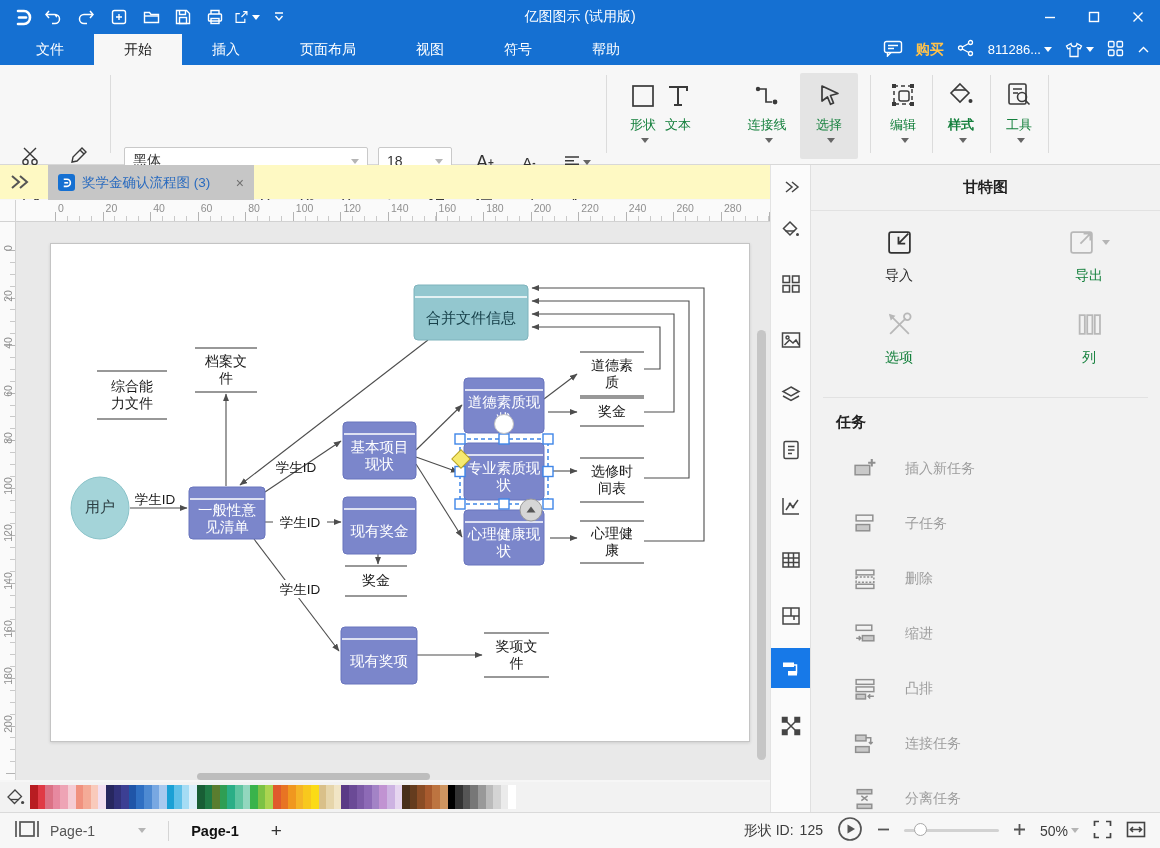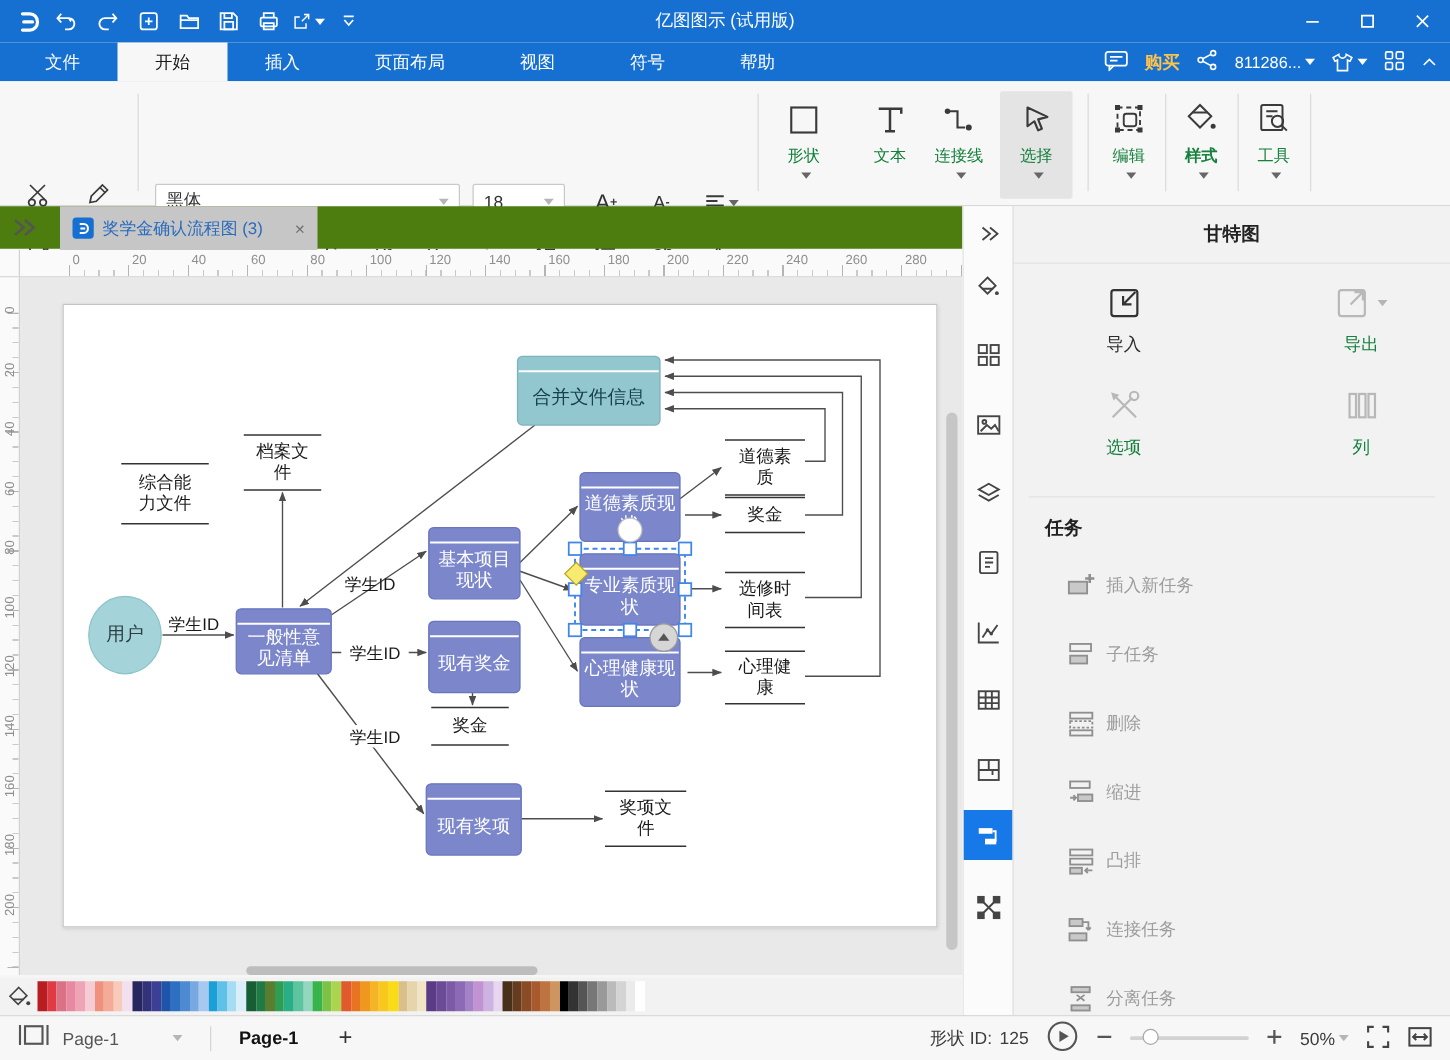--- a/index.html
+++ b/index.html
@@ -34,21 +34,21 @@
   .select-box { position:absolute; height:28px; background:#fff; border:1px solid #c9c9c9; border-radius:2px; display:flex; align-items:center; font-size:14px; color:#333; padding:0 8px; justify-content:space-between; }
   .glyph { font-size:16px; color:#333; }
   .rb-big { position:absolute; width:58px; top:8px; height:86px; display:flex; flex-direction:column; align-items:center; color:#15803d; }
   .rb-big .ic { height:36px; display:flex; align-items:flex-end; justify-content:center; }
   .rb-big .lbl { font-size:13px; margin-top:7px; }
   .rb-big .crt { margin-top:4px; }
   .rb-big.active { background:#e4e4e4; border-radius:2px; }
   .disabled { color:#c2c2c2 !important; }
 
   
-  .tabbar { position:absolute; left:0; top:165px; width:770px; height:34px; background:#4d7c0f; }
+  .tabbar { position:absolute; left:0; top:165px; width:770px; height:34px; background:#fef9c3; }
   .tab-expander { position:absolute; left:8px; top:7px; }
   .doc-tab { position:absolute; left:48px; top:0; width:206px; height:35px; background:#c6c6c6; display:flex; align-items:center; padding:0 10px; gap:7px; }
   .doc-tab .dt-title { color:#2a6bbf; font-size:13.5px; flex:1; white-space:nowrap; overflow:hidden; }
   .doc-tab .dt-close { color:#6f6f6f; font-size:14px; }
   .mini-logo { width:17px; height:17px; background:#1570d2; border-radius:3px; display:flex; align-items:center; justify-content:center; flex:0 0 17px; }
 
   
   .ruler-corner { position:absolute; left:0; top:200px; width:16px; height:22px; background:#fafafa; border-right:1px solid #d2d2d2; border-bottom:1px solid #d2d2d2; }
   .h-ruler { position:absolute; left:16px; top:200px; width:754px; height:22px; background:#fafafa; border-bottom:1px solid #d2d2d2; overflow:hidden; }
   .h-ruler .minor { position:absolute; bottom:0; left:39px; right:0; height:5px;
@@ -75,21 +75,21 @@
 
   
   .panel { position:absolute; left:810px; top:165px; width:350px; height:647px; background:#f2f2f2; border-left:1px solid #e0e0e0; overflow:hidden; }
   .panel-title { text-align:center; font-size:15px; font-weight:bold; color:#222; padding-top:13px; }
   .panel-divider { position:absolute; left:0; right:0; height:1px; background:#e2e2e2; }
   .action { position:absolute; width:120px; text-align:center; }
   .action .a-ic { height:34px; display:flex; align-items:center; justify-content:center; gap:4px; }
   .action .a-lbl { font-size:14px; margin-top:8px; color:#2c2c2c; }
   .action.disabled .a-lbl { color:#15803d; }
   .section-title { position:absolute; left:25px; font-size:15px; font-weight:bold; color:#222; }
-  .task-item { position:absolute; left:42px; display:flex; align-items:center; gap:8px; color:#9d9d9d; font-size:14px; }
+  .task-item { position:absolute; left:42px; display:flex; align-items:center; gap:28px; color:#9d9d9d; font-size:14px; }
   .task-item svg { display:block; }
 
   
   .palette { position:absolute; left:0; top:782px; width:770px; height:30px; background:#f2f2f2; display:flex; align-items:center; }
   .pal-bucket { width:30px; display:flex; justify-content:center; color:#444; }
   .swatches { display:flex; height:24px; }
   .sw { width:7.6px; height:24px; }
 
   
   .statusbar { position:absolute; left:0; top:812px; width:1160px; height:36px; background:#f7f7f7; border-top:1px solid #dadada; display:flex; align-items:center; color:#3c3c3c; }
@@ -380,21 +380,21 @@
   <div id="ribbon-tools">
       <div class="rb-big" style="left:614px;">
         <div class="ic">
           <svg width="26" height="26" viewBox="0 0 26 26">
             <rect x="3" y="3" width="20" height="20" fill="none" stroke="#3a3a3a" stroke-width="1.7"></rect>
           </svg>
         </div>
         <div class="lbl">形状</div>
         <span class="caret dark crt"></span>
       </div>
-      <div class="rb-big" style="left:683px;align-items:center;">
+      <div class="rb-big" style="left:649px;align-items:center;">
         <div class="ic">
           <svg width="24" height="26" viewBox="0 0 24 26">
             <path d="M3 4 h18 v4 M12 4 v18 M8 22 h8" fill="none" stroke="#3a3a3a" stroke-width="2"></path>
           </svg>
         </div>
         <div class="lbl">文本</div>
       </div>
       <div class="rb-big" style="left:738px;">
         <div class="ic">
           <svg width="26" height="26" viewBox="0 0 26 26">

